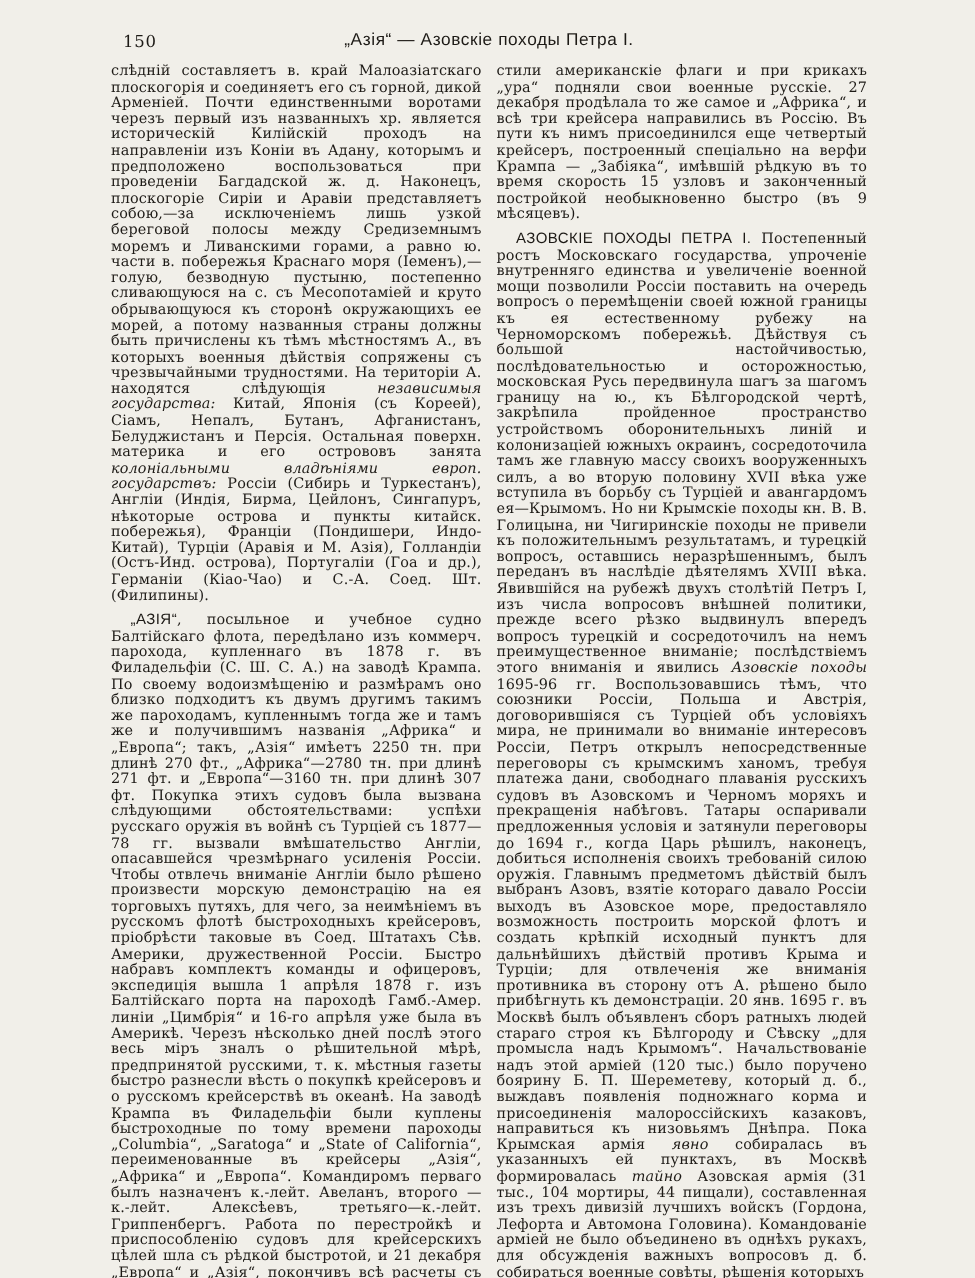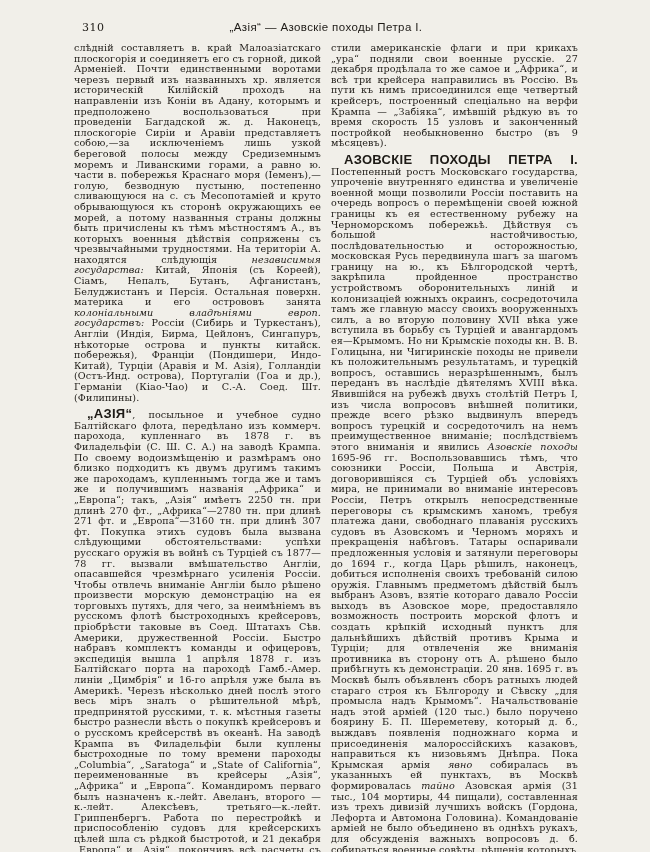--- a/index.html
+++ b/index.html
@@ -51,32 +51,32 @@
   }
   .para{
     margin:0;
     text-align:justify;
   }
   .para.indent{text-indent:13px;}
   .para.gap{margin-top:6px;}
   .it{font-style:italic;}
   .lead{
     font-family:"Liberation Sans","DejaVu Sans",sans-serif;
-    font-weight:bold;
-    font-size:13px;
+    font-weight:normal;
+    font-size:10px;
     letter-spacing:0.3px;
     margin-top:35px;
   }
 </style>
 </head>
 <body style="background: rgb(241, 239, 233); color: rgb(29, 26, 22);">
 
 <div class="page">
   <div class="running-head">
-    <div class="page-number">310</div>
+    <div class="page-number">150</div>
     <div class="head-title">„Азія“ — Азовскіе походы Петра I.</div>
   </div>
   <div class="columns">
     <div class="col">
         <p class="para"><span>слѣдній составляетъ в. край Малоазіатскаго плоскогорія и соединяетъ его съ горной, дикой Арменіей. Почти единственными воротами черезъ первый изъ названныхъ хр. является историческій Килійскій проходъ на направленіи изъ Коніи въ Адану, которымъ и предположено воспользоваться при проведеніи Багдадской ж. д. Наконецъ, плоскогоріе Сиріи и Аравіи представляетъ собою,—за исключеніемъ лишь узкой береговой полосы между Средиземнымъ моремъ и Ливанскими горами, а равно ю. части в. побережья Краснаго моря (Іеменъ),—голую, безводную пустыню, постепенно сливающуюся на с. съ Месопотаміей и круто обрывающуюся къ сторонѣ окружающихъ ее морей, а потому названныя страны должны быть причислены къ тѣмъ мѣстностямъ А., въ которыхъ военныя дѣйствія сопряжены съ чрезвычайными трудностями. На територіи А. находятся слѣдующія </span><span class="it">независимыя государства:</span><span> Китай, Японія (съ Кореей), Сіамъ, Непалъ, Бутанъ, Афганистанъ, Белуджистанъ и Персія. Остальная поверхн. материка и его острововъ занята </span><span class="it">колоніальными владѣніями европ. государствъ:</span><span> Россіи (Сибирь и Туркестанъ), Англіи (Индія, Бирма, Цейлонъ, Сингапуръ, нѣкоторые острова и пункты китайск. побережья), Франціи (Пондишери, Индо-Китай), Турціи (Аравія и М. Азія), Голландіи (Остъ-Инд. острова), Португаліи (Гоа и др.), Германіи (Кіао-Чао) и С.-А. Соед. Шт. (Филипины).</span></p>
         <p class="para indent gap"><span class="lead">„АЗІЯ“</span><span>, посыльное и учебное судно Балтійскаго флота, передѣлано изъ коммерч. парохода, купленнаго въ 1878 г. въ Филадельфіи (С. Ш. С. А.) на заводѣ Крампа. По своему водоизмѣщенію и размѣрамъ оно близко подходитъ къ двумъ другимъ такимъ же пароходамъ, купленнымъ тогда же и тамъ же и получившимъ названія „Африка“ и „Европа“; такъ, „Азія“ имѣетъ 2250 тн. при длинѣ 270 фт., „Африка“—2780 тн. при длинѣ 271 фт. и „Европа“—3160 тн. при длинѣ 307 фт. Покупка этихъ судовъ была вызвана слѣдующими обстоятельствами: успѣхи русскаго оружія въ войнѣ съ Турціей съ 1877—78 гг. вызвали вмѣшательство Англіи, опасавшейся чрезмѣрнаго усиленія Россіи. Чтобы отвлечь вниманіе Англіи было рѣшено произвести морскую демонстрацію на ея торговыхъ путяхъ, для чего, за неимѣніемъ въ русскомъ флотѣ быстроходныхъ крейсеровъ, пріобрѣсти таковые въ Соед. Штатахъ Сѣв. Америки, дружественной Россіи. Быстро набравъ комплектъ команды и офицеровъ, экспедиція вышла 1 апрѣля 1878 г. изъ Балтійскаго порта на пароходѣ Гамб.-Амер. линіи „Цимбрія“ и 16-го апрѣля уже была въ Америкѣ. Черезъ нѣсколько дней послѣ этого весь міръ зналъ о рѣшительной мѣрѣ, предпринятой русскими, т. к. мѣстныя газеты быстро разнесли вѣсть о покупкѣ крейсеровъ и о русскомъ крейсерствѣ въ океанѣ. На заводѣ Крампа въ Филадельфіи были куплены быстроходные по тому времени пароходы „Columbia“, „Saratoga“ и „State of California“, переименованные въ крейсеры „Азія“, „Африка“ и „Европа“. Командиромъ перваго былъ назначенъ к.-лейт. Авеланъ, второго — к.-лейт. Алексѣевъ, третьяго—к.-лейт. Гриппенбергъ. Работа по перестройкѣ и приспособленію судовъ для крейсерскихъ цѣлей шла съ рѣдкой быстротой, и 21 декабря „Европа“ и „Азія“, покончивъ всѣ расчеты съ берегомъ, вышли въ океанъ. Отойдя мили три отъ берега, они спу-</span></p>
       </div>
     <div class="col">
         <p class="para"><span>стили американскіе флаги и при крикахъ „ура“ подняли свои военные русскіе. 27 декабря продѣлала то же самое и „Африка“, и всѣ три крейсера направились въ Россію. Въ пути къ нимъ присоединился еще четвертый крейсеръ, построенный спеціально на верфи Крампа — „Забіяка“, имѣвшій рѣдкую въ то время скорость 15 узловъ и законченный постройкой необыкновенно быстро (въ 9 мѣсяцевъ).</span></p>
         <p class="para indent gap"><span class="lead">АЗОВСКІЕ ПОХОДЫ ПЕТРА I.</span><span> Постепенный ростъ Московскаго государства, упроченіе внутренняго единства и увеличеніе военной мощи позволили Россіи поставить на очередь вопросъ о перемѣщеніи своей южной границы къ ея естественному рубежу на Черноморскомъ побережьѣ. Дѣйствуя съ большой настойчивостью, послѣдовательностью и осторожностью, московская Русь передвинула шагъ за шагомъ границу на ю., къ Бѣлгородской чертѣ, закрѣпила пройденное пространство устройствомъ оборонительныхъ линій и колонизаціей южныхъ окраинъ, сосредоточила тамъ же главную массу своихъ вооруженныхъ силъ, а во вторую половину XVII вѣка уже вступила въ борьбу съ Турціей и авангардомъ ея—Крымомъ. Но ни Крымскіе походы кн. В. В. Голицына, ни Чигиринскіе походы не привели къ положительнымъ результатамъ, и турецкій вопросъ, оставшись неразрѣшеннымъ, былъ переданъ въ наслѣдіе дѣятелямъ XVIII вѣка. Явившійся на рубежѣ двухъ столѣтій Петръ I, изъ числа вопросовъ внѣшней политики, прежде всего рѣзко выдвинулъ впередъ вопросъ турецкій и сосредоточилъ на немъ преимущественное вниманіе; послѣдствіемъ этого вниманія и явились </span><span class="it">Азовскіе походы</span><span> 1695-96 гг. Воспользовавшись тѣмъ, что союзники Россіи, Польша и Австрія, договорившіяся съ Турціей объ условіяхъ мира, не принимали во вниманіе интересовъ Россіи, Петръ открылъ непосредственные переговоры съ крымскимъ ханомъ, требуя платежа дани, свободнаго плаванія русскихъ судовъ въ Азовскомъ и Черномъ моряхъ и прекращенія набѣговъ. Татары оспаривали предложенныя условія и затянули переговоры до 1694 г., когда Царь рѣшилъ, наконецъ, добиться исполненія своихъ требованій силою оружія. Главнымъ предметомъ дѣйствій былъ выбранъ Азовъ, взятіе котораго давало Россіи выходъ въ Азовское море, предоставляло возможность построить морской флотъ и создать крѣпкій исходный пунктъ для дальнѣйшихъ дѣйствій противъ Крыма и Турціи; для отвлеченія же вниманія противника въ сторону отъ А. рѣшено было прибѣгнуть къ демонстраціи. 20 янв. 1695 г. въ Москвѣ былъ объявленъ сборъ ратныхъ людей стараго строя къ Бѣлгороду и Сѣвску „для промысла надъ Крымомъ“. Начальствованіе надъ этой арміей (120 тыс.) было поручено боярину Б. П. Шереметеву, который д. б., выждавъ появленія подножнаго корма и присоединенія малороссійскихъ казаковъ, направиться къ низовьямъ Днѣпра. Пока Крымская армія </span><span class="it">явно</span><span> собиралась въ указанныхъ ей пунктахъ, въ Москвѣ формировалась </span><span class="it">тайно</span><span> Азовская армія (31 тыс., 104 мортиры, 44 пищали), составленная изъ трехъ дивизій лучшихъ войскъ (Гордона, Лефорта и Автомона Головина). Командованіе арміей не было объединено въ однѣхъ рукахъ, для обсужденія важныхъ вопросовъ д. б. собираться военные совѣты, рѣшенія которыхъ</span></p>

